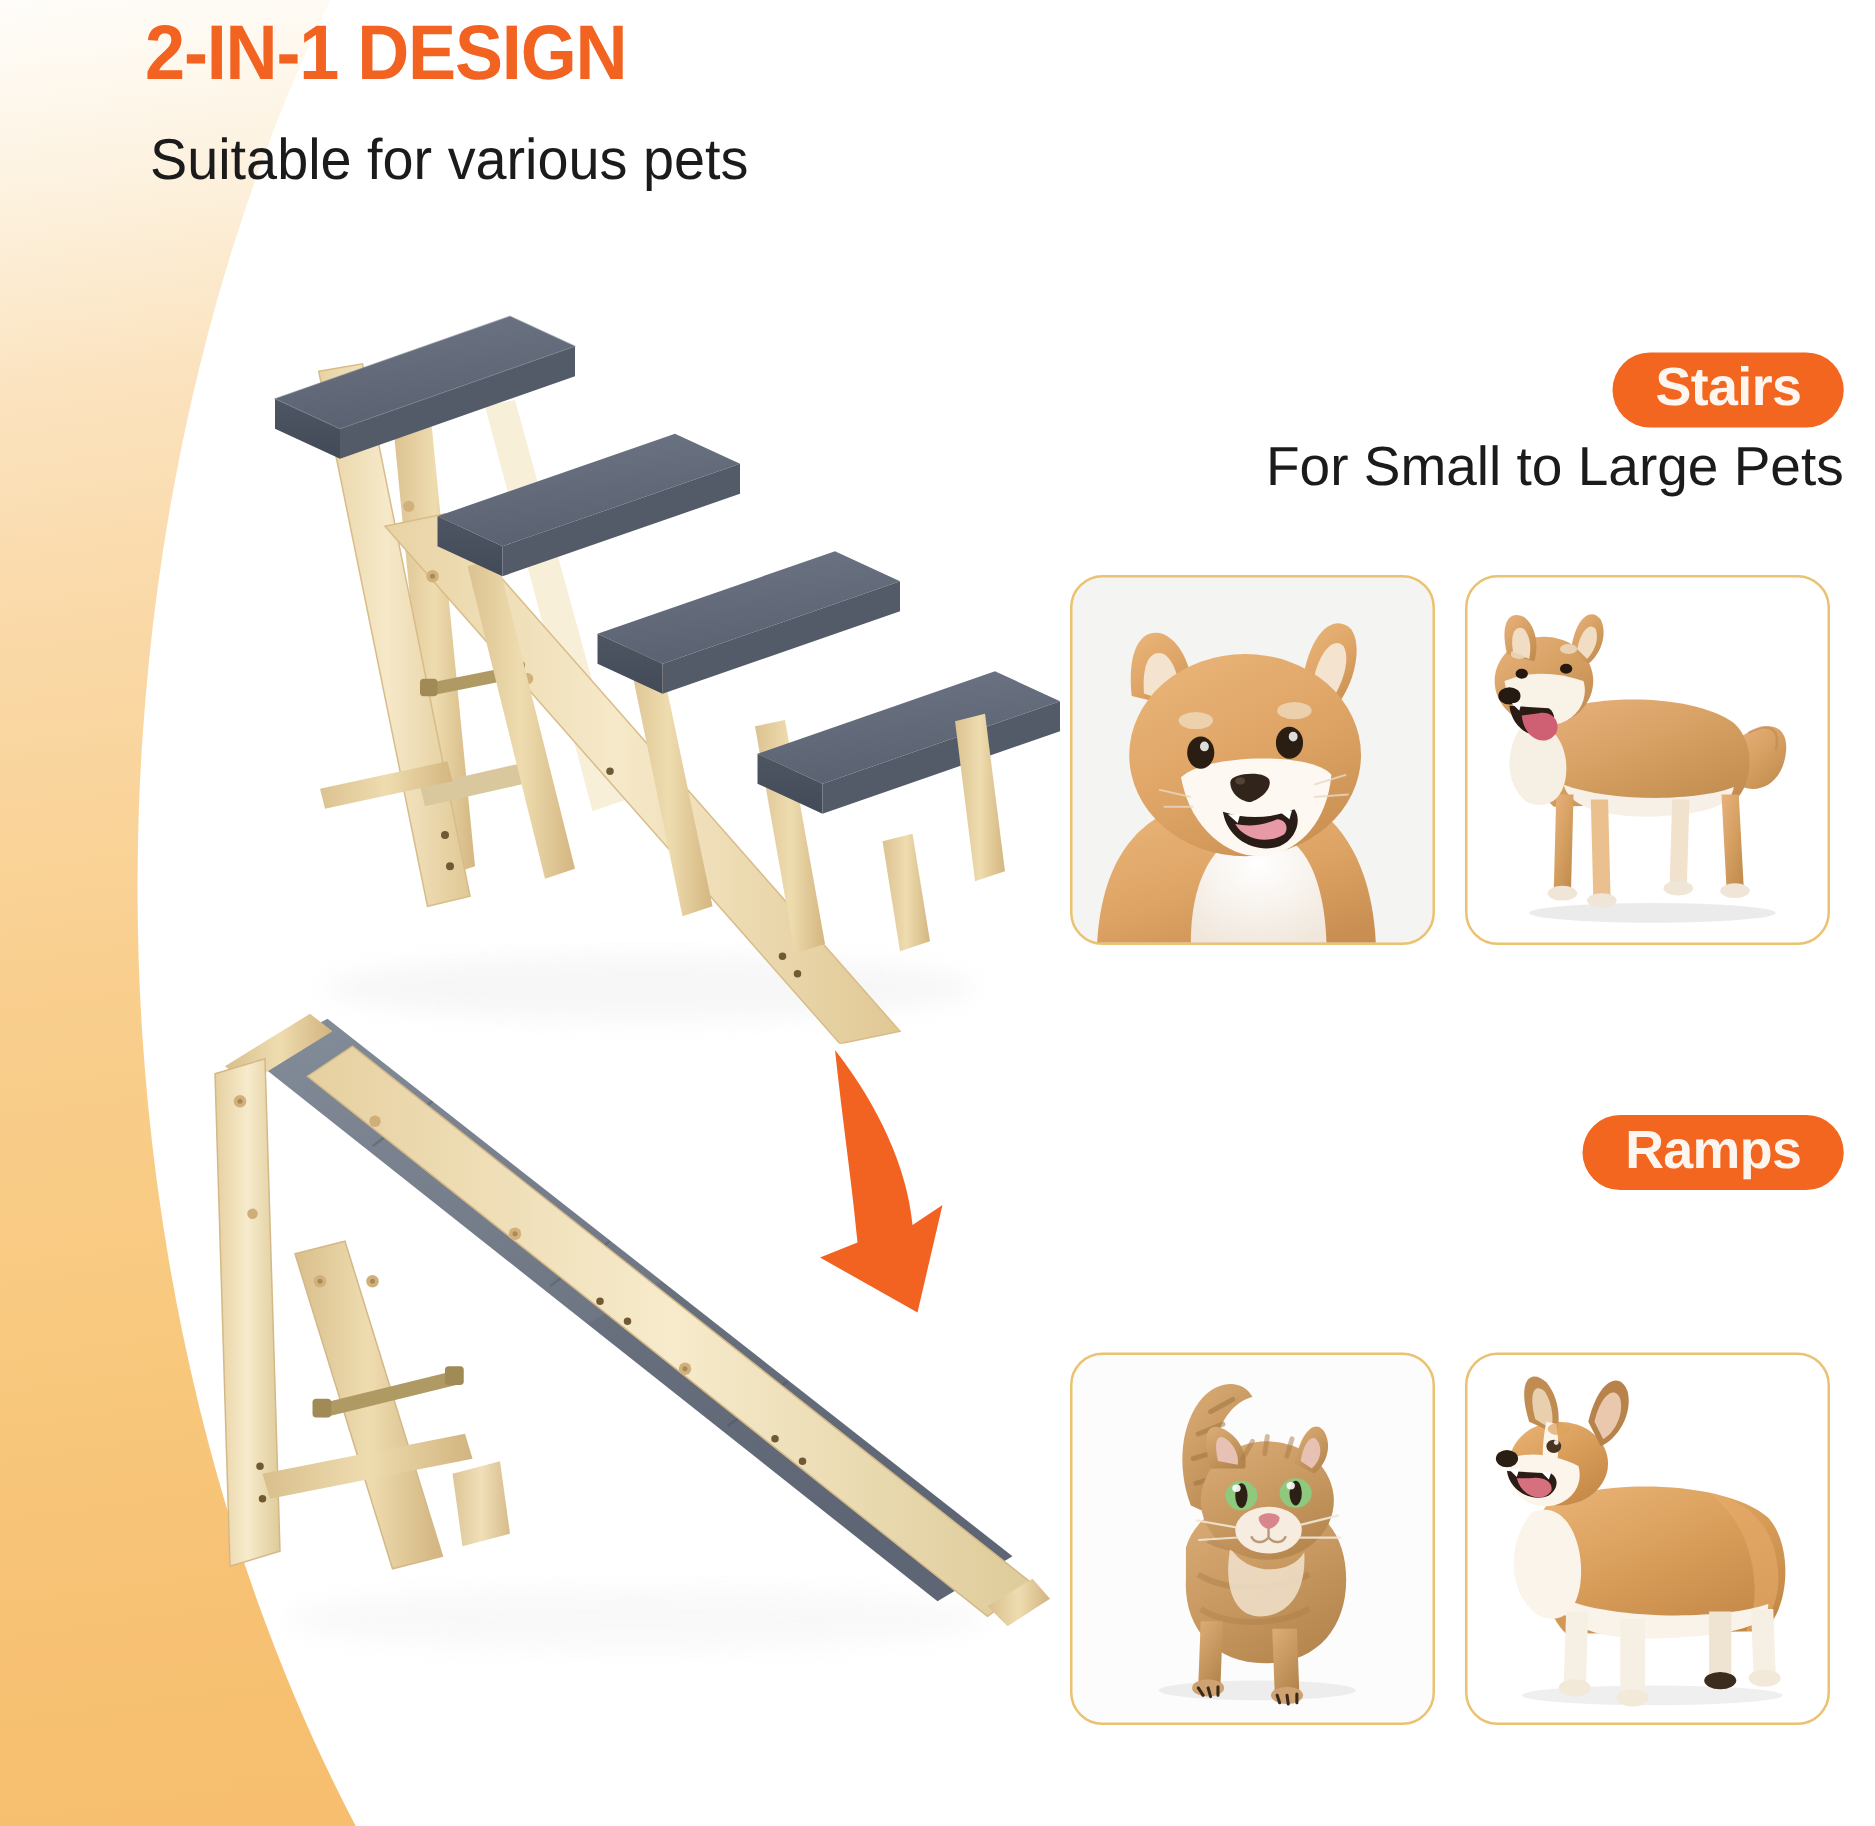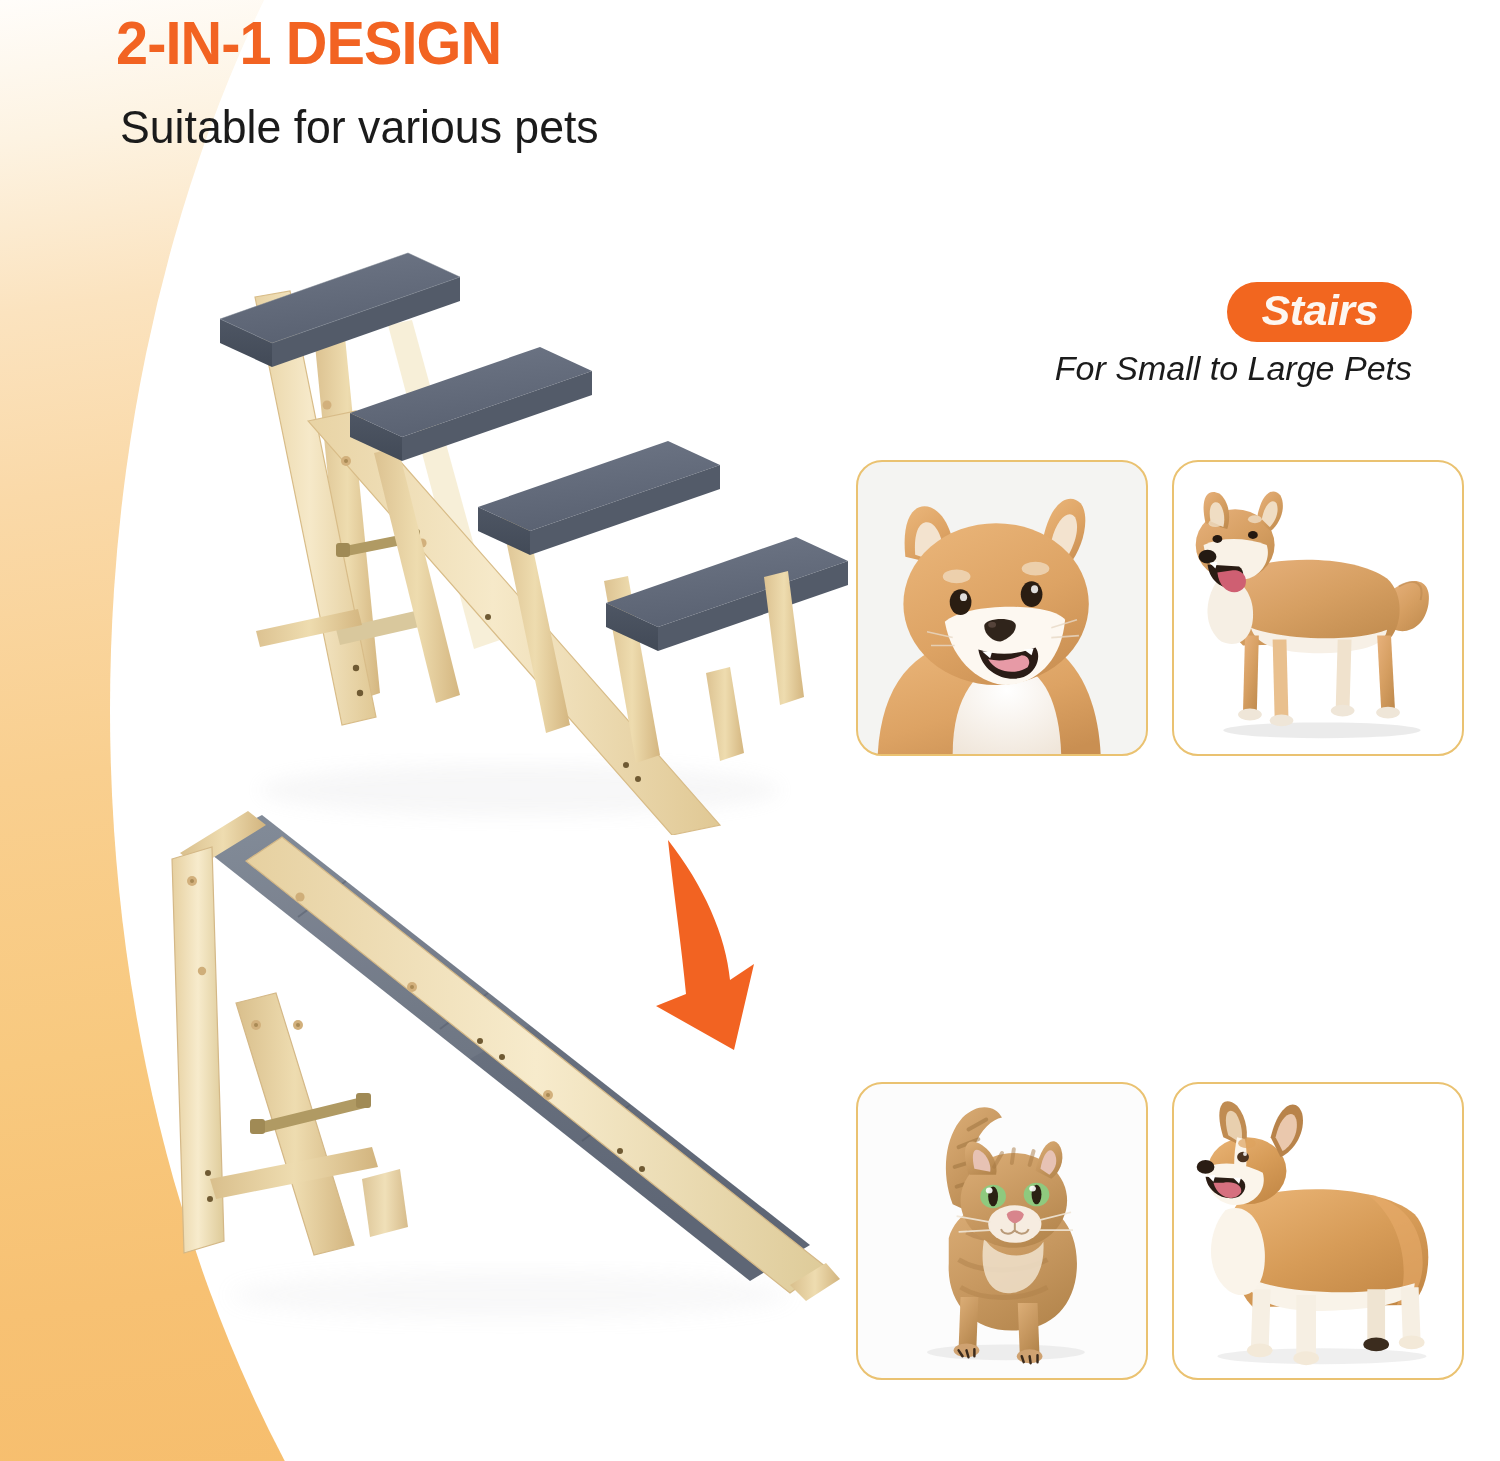--- a/index.html
+++ b/index.html
@@ -51,41 +51,41 @@
 
   
   .product-stage{ position:absolute; }
   #stairs-photo{ left:160px; top:225px; width:690px; height:610px; }
   #ramp-photo{ left:150px; top:775px; width:700px; height:570px; }
 
   
   #fold-arrow{ position:absolute; left:630px; top:828px; width:200px; height:235px; }
 
   
-  .section{ position:absolute; width:640px; left:794px;font-style:italic; }
+  .section{ position:absolute; width:640px; left:857px; }
   #section-stairs{ top:282px; }
   #section-ramps{ top:892px; }
 
   .badge-row{ display:flex; justify-content:flex-end; padding-right:22px; }
   .badge{
     background:#f2661f;
     color:#fdf6f0;
     font-size:43px;
     font-weight:bold;
     border-radius:34px;
     padding:4px 34px 8px 34px;
     line-height:1.12;
     letter-spacing:-0.5px;
     display:inline-block;
   }
   .section-caption{
     text-align:right;
     padding-right:22px;
     margin-top:6px;
-    font-size:34px;
+    font-size:44px;
     color:#1b1b1b;
     line-height:1.18;
     white-space:pre-line;
   }
 
   
   .photo-grid{ position:absolute; display:flex; }
   #photos-stairs{ left:856px; top:460px; }
   #photos-ramps{ left:856px; top:1082px; }
 
@@ -390,20 +390,23 @@
       <ellipse cx="34" cy="96" rx="9" ry="7" fill="#241a12"></ellipse>
 
       <path d="M34 104 C 36 122, 52 132, 64 126 C 72 120, 72 110, 66 106 Z" fill="#2a1c14"></path>
       <path d="M44 112 C 46 132, 64 138, 72 126 C 76 116, 68 108, 58 110 Z" fill="#cf5f72"></path>
       <path d="M36 102 L 44 101 L 42 108 Z" fill="#ffffff"></path>
     </svg>
   </div>
 </div>
 
 <div class="section" id="section-ramps">
+  <div class="badge-row">
+    <span class="badge">Ramps</span>
+  </div>
 </div>
 
 <div class="photo-grid" id="photos-ramps">
 
   <div class="photo-frame" id="frame-cat">
     <div class="inner-bg"></div>
     <svg class="pet-art" viewBox="0 0 292 298">
       <defs>
         <linearGradient id="catFur" x1="0.2" y1="0" x2="0.8" y2="1">
           <stop offset="0" stop-color="#d9ab74"></stop>

